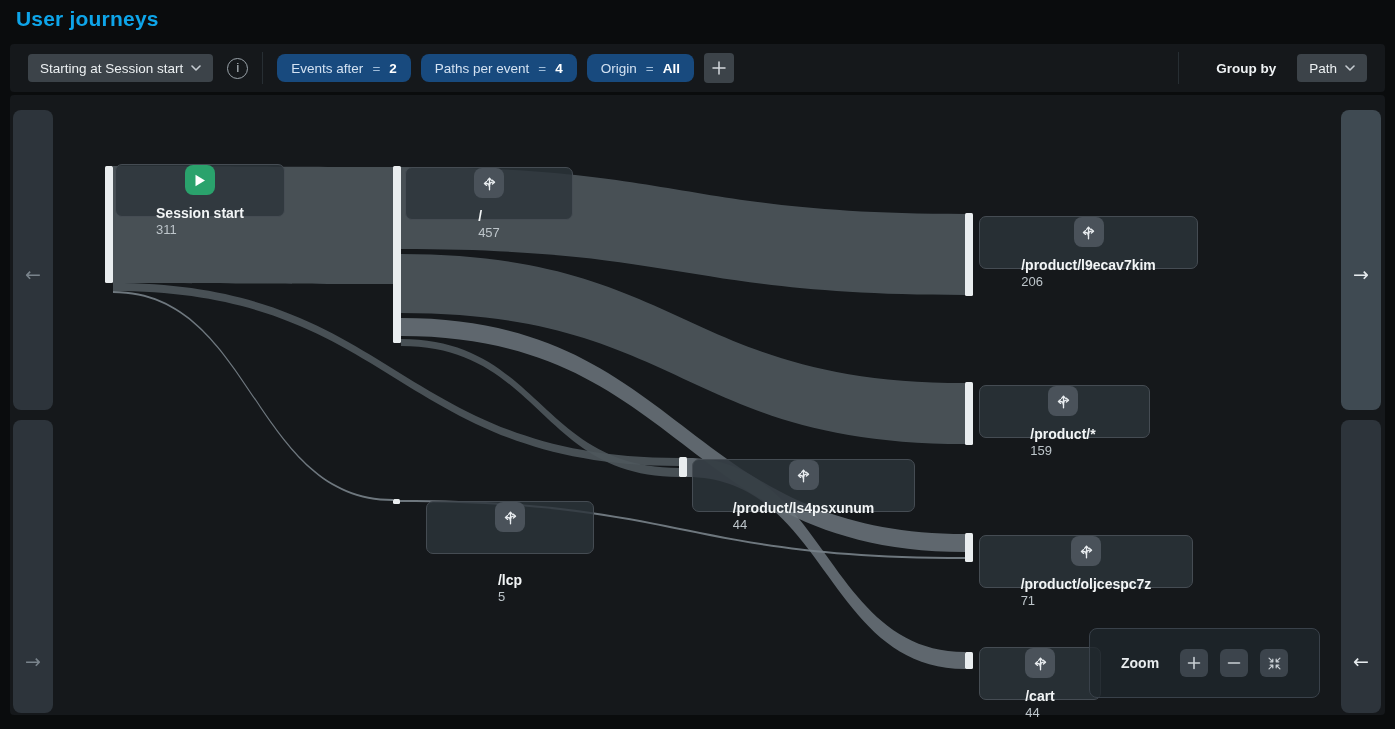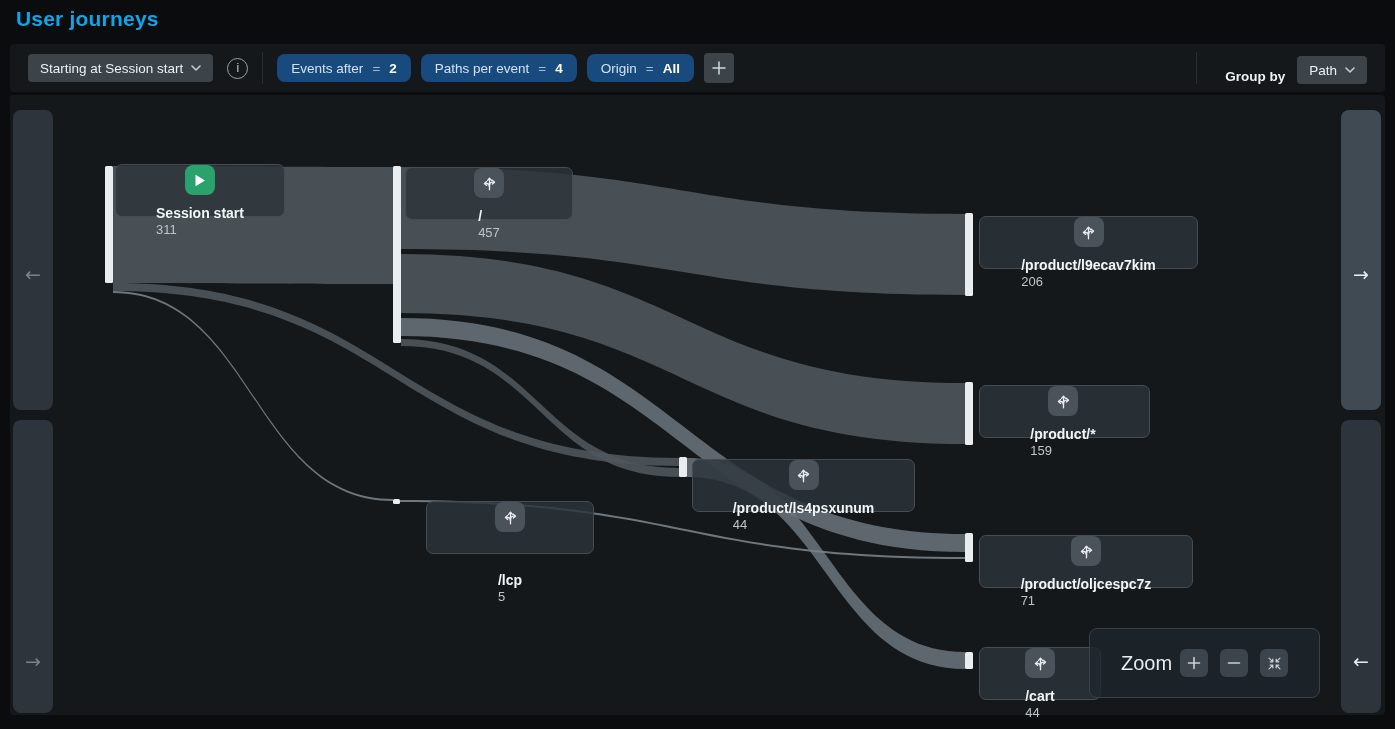--- a/index.html
+++ b/index.html
@@ -17,39 +17,39 @@
 
   .toolbar{position:absolute;left:10px;top:44px;width:1375px;height:48px;background:var(--panel-bg);border-radius:4px;display:flex;align-items:center;padding:0 18px;}
   .tb-btn{height:28px;display:inline-flex;align-items:center;gap:8px;background:var(--button-bg);border:none;border-radius:4px;color:#ecf0f2;font-size:13.5px;padding:0 12px;cursor:pointer;font-family:inherit;}
   .info-circle{width:21px;height:21px;border-radius:50%;border:1.5px solid #9aa3aa;color:#c3cad0;font-size:12px;display:flex;align-items:center;justify-content:center;margin-left:14px;font-style:normal;}
   .v-div{width:1px;height:32px;background:#272e33;margin:0 14px;}
   .chips{display:flex;gap:10px;}
   .chip{height:28px;display:inline-flex;align-items:center;background:var(--chip-bg);border-radius:8px;color:var(--chip-text);font-size:13.5px;padding:0 14px;cursor:pointer;}
   .chip .op{color:#9fbcd9;margin:0 9px;}
   .chip .val{color:#fff;font-weight:700;}
   .icon-btn{width:30px;height:30px;display:inline-flex;align-items:center;justify-content:center;background:var(--button-bg);border:none;border-radius:4px;cursor:pointer;margin-left:10px;}
-  .tb-right{margin-left:auto;display:flex;align-items:flex-end;}
+  .tb-right{margin-left:auto;display:flex;align-items:center;gap:9px;}
   .groupby-label{font-size:13.5px;font-weight:700;color:#eef1f3;margin:0 12px 0 14px;}
 
   .canvas{position:absolute;left:10px;top:95px;width:1375px;height:620px;background:var(--panel-bg);border-radius:4px;}
   #flows{position:absolute;left:0;top:0;}
   .rail-btn{position:absolute;width:40px;border:none;border-radius:8px;background:#2d343b;cursor:pointer;color:#79838b;font-size:19px;font-family:"DejaVu Sans",sans-serif;}
   .rail-btn .arr{position:absolute;left:0;width:100%;text-align:center;}
   .rail-btn.bright{color:#e6ebee;}
   .rail-btn.lit{background:#3f4a52;}
 
   .node-card{position:absolute;display:flex;align-items:center;gap:10px;background:var(--card-bg);border:1px solid var(--card-border);border-radius:7px;padding:0 12px;height:53px;cursor:pointer;flex-direction:column;}
   .node-icon{flex:0 0 30px;width:30px;height:30px;border-radius:8px;background:var(--icon-chip);display:flex;align-items:center;justify-content:center;}
   .node-icon.play{background:var(--green);}
   .node-text{display:flex;flex-direction:column;justify-content:center;line-height:1.22;}
   .node-title{font-size:14px;font-weight:700;color:#f2f5f6;white-space:nowrap;}
   .node-count{font-size:13px;color:#bdc5ca;}
 
   .zoom-panel{position:absolute;left:1089px;top:628px;width:231px;height:70px;background:rgba(31,38,43,0.78);border:1px solid #39414a;border-radius:8px;display:flex;align-items:center;justify-content:space-between;padding:0 31px;}
-  .zoom-label{font-size:20px;font-weight:400;color:#e8ecee;}
+  .zoom-label{font-size:14px;font-weight:700;color:#e8ecee;}
   .zoom-btns{display:flex;gap:12px;}
   .zoom-btn{width:28px;height:28px;background:#3c444c;border:none;border-radius:6px;display:flex;align-items:center;justify-content:center;cursor:pointer;}
 </style>
 </head>
 <body>
 
 <div id="app">
 
   <h1 class="page-title">User journeys</h1>
 

